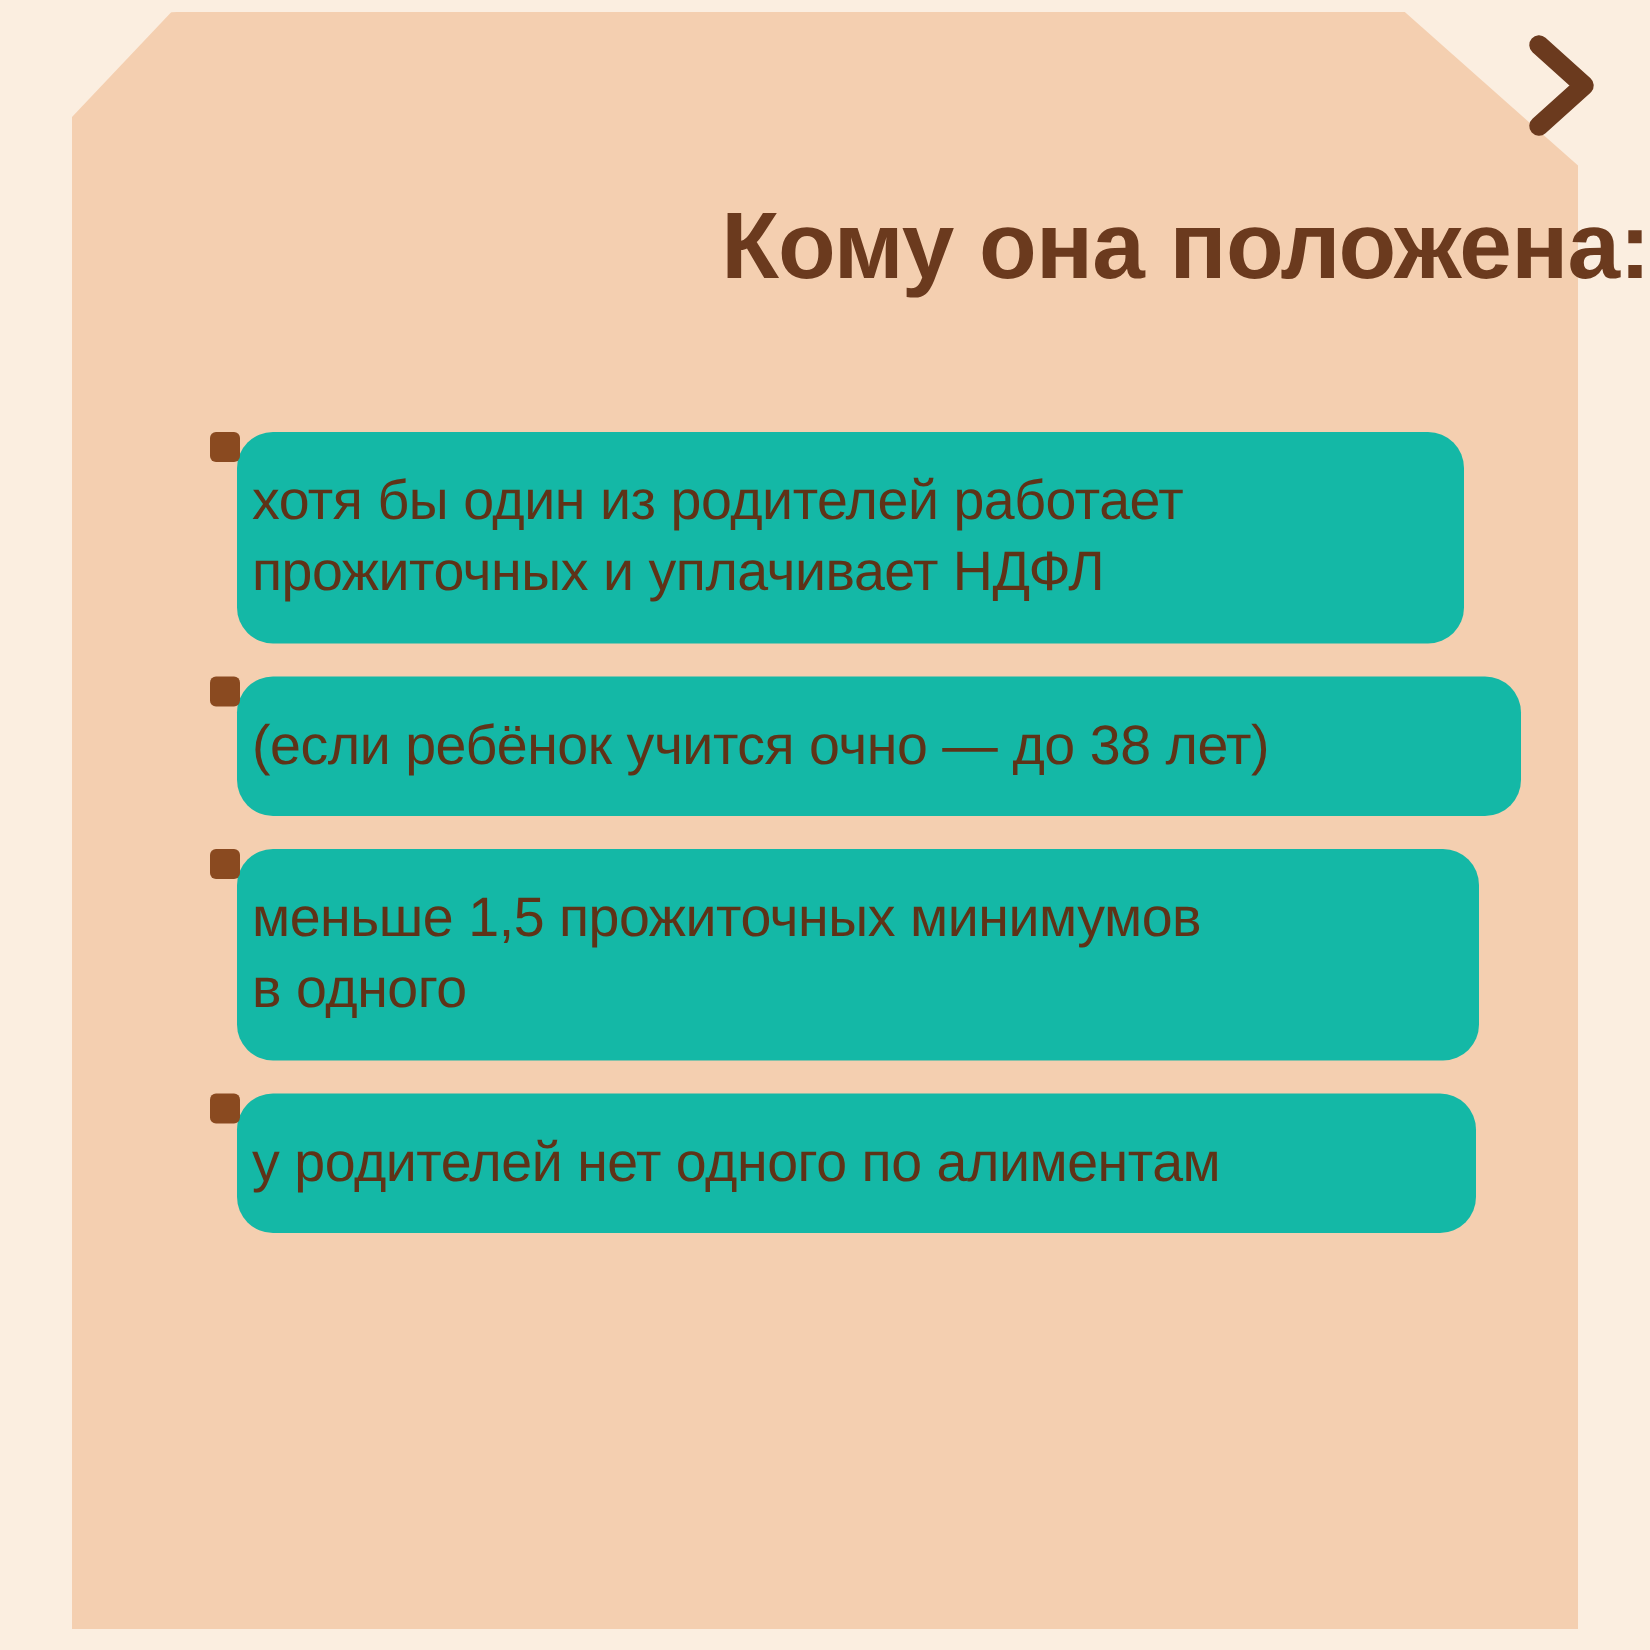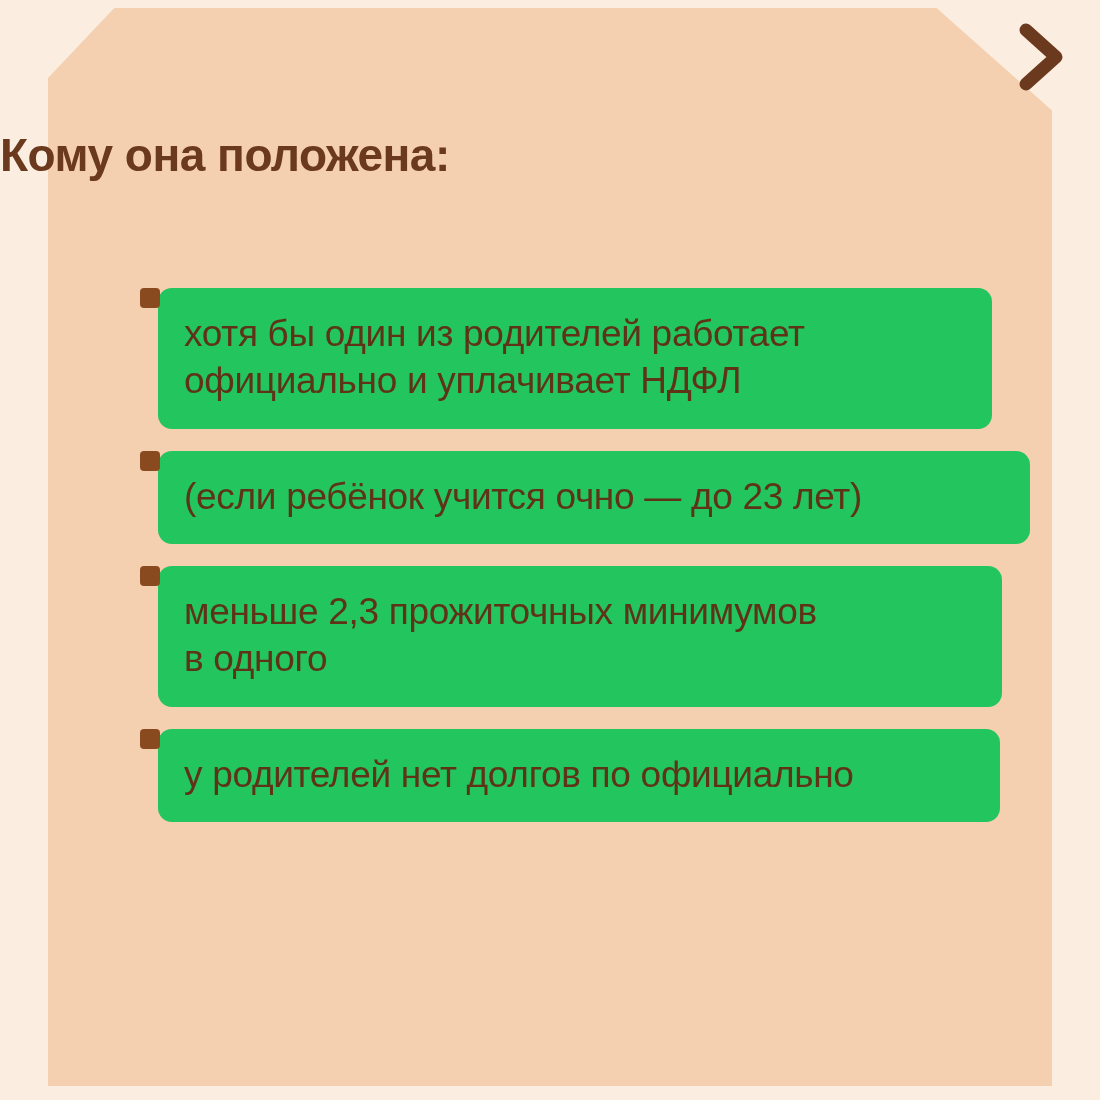--- a/index.html
+++ b/index.html
@@ -38,22 +38,22 @@
     width: 70px;
     height: 78px;
     z-index: 5;
   }
 
   .title {
     position: absolute;
     left: 0;
     top: 128px;
     width: 100%;
-    text-align: left;
-    font-size: 46px;
+    text-align: right;
+    font-size: 63px;
     font-weight: bold;
     color: #6b3a1e;
     letter-spacing: -0.5px;
     z-index: 4;
   }
 
   .list {
     position: absolute;
     left: 140px;
     top: 288px;
@@ -71,23 +71,23 @@
     left: 0;
     top: 0;
     width: 20px;
     height: 20px;
     background: #8a4a20;
     border-radius: 4px;
   }
 
   .item-box {
     margin-left: 18px;
-    background: #22c55e;
-    border-radius: 14px;
-    padding: 22px 26px 24px 26px;
+    background: #14b8a6;
+    border-radius: 24px;
+    padding: 22px 26px 24px 10px;
     color: #5e3318;
     font-size: 37px;
     line-height: 1.28;
     font-weight: 500;
     letter-spacing: -0.3px;
   }
 
   .item-box .ln {
     display: block;
     white-space: nowrap;
@@ -111,39 +111,39 @@
 </div>
 
 <div class="title">Кому она положена:</div>
 
 <div class="list">
 
   <div class="item w1">
     <span class="bullet"></span>
     <div class="item-box">
       <span class="ln">хотя бы один из родителей работает</span>
-      <span class="ln">официально и уплачивает НДФЛ</span>
+      <span class="ln">прожиточных и уплачивает НДФЛ</span>
     </div>
   </div>
 
   <div class="item w2">
     <span class="bullet"></span>
     <div class="item-box">
-      <span class="ln">(если ребёнок учится очно — до 23 лет)</span>
+      <span class="ln">(если ребёнок учится очно — до 38 лет)</span>
     </div>
   </div>
 
   <div class="item w3">
     <span class="bullet"></span>
     <div class="item-box">
-      <span class="ln">меньше 2,3 прожиточных минимумов</span>
+      <span class="ln">меньше 1,5 прожиточных минимумов</span>
       <span class="ln">в одного</span>
     </div>
   </div>
 
   <div class="item w4">
     <span class="bullet"></span>
     <div class="item-box">
-      <span class="ln">у родителей нет долгов по официально</span>
+      <span class="ln">у родителей нет одного по алиментам</span>
     </div>
   </div>
 
 </div>
 
 </body></html>

